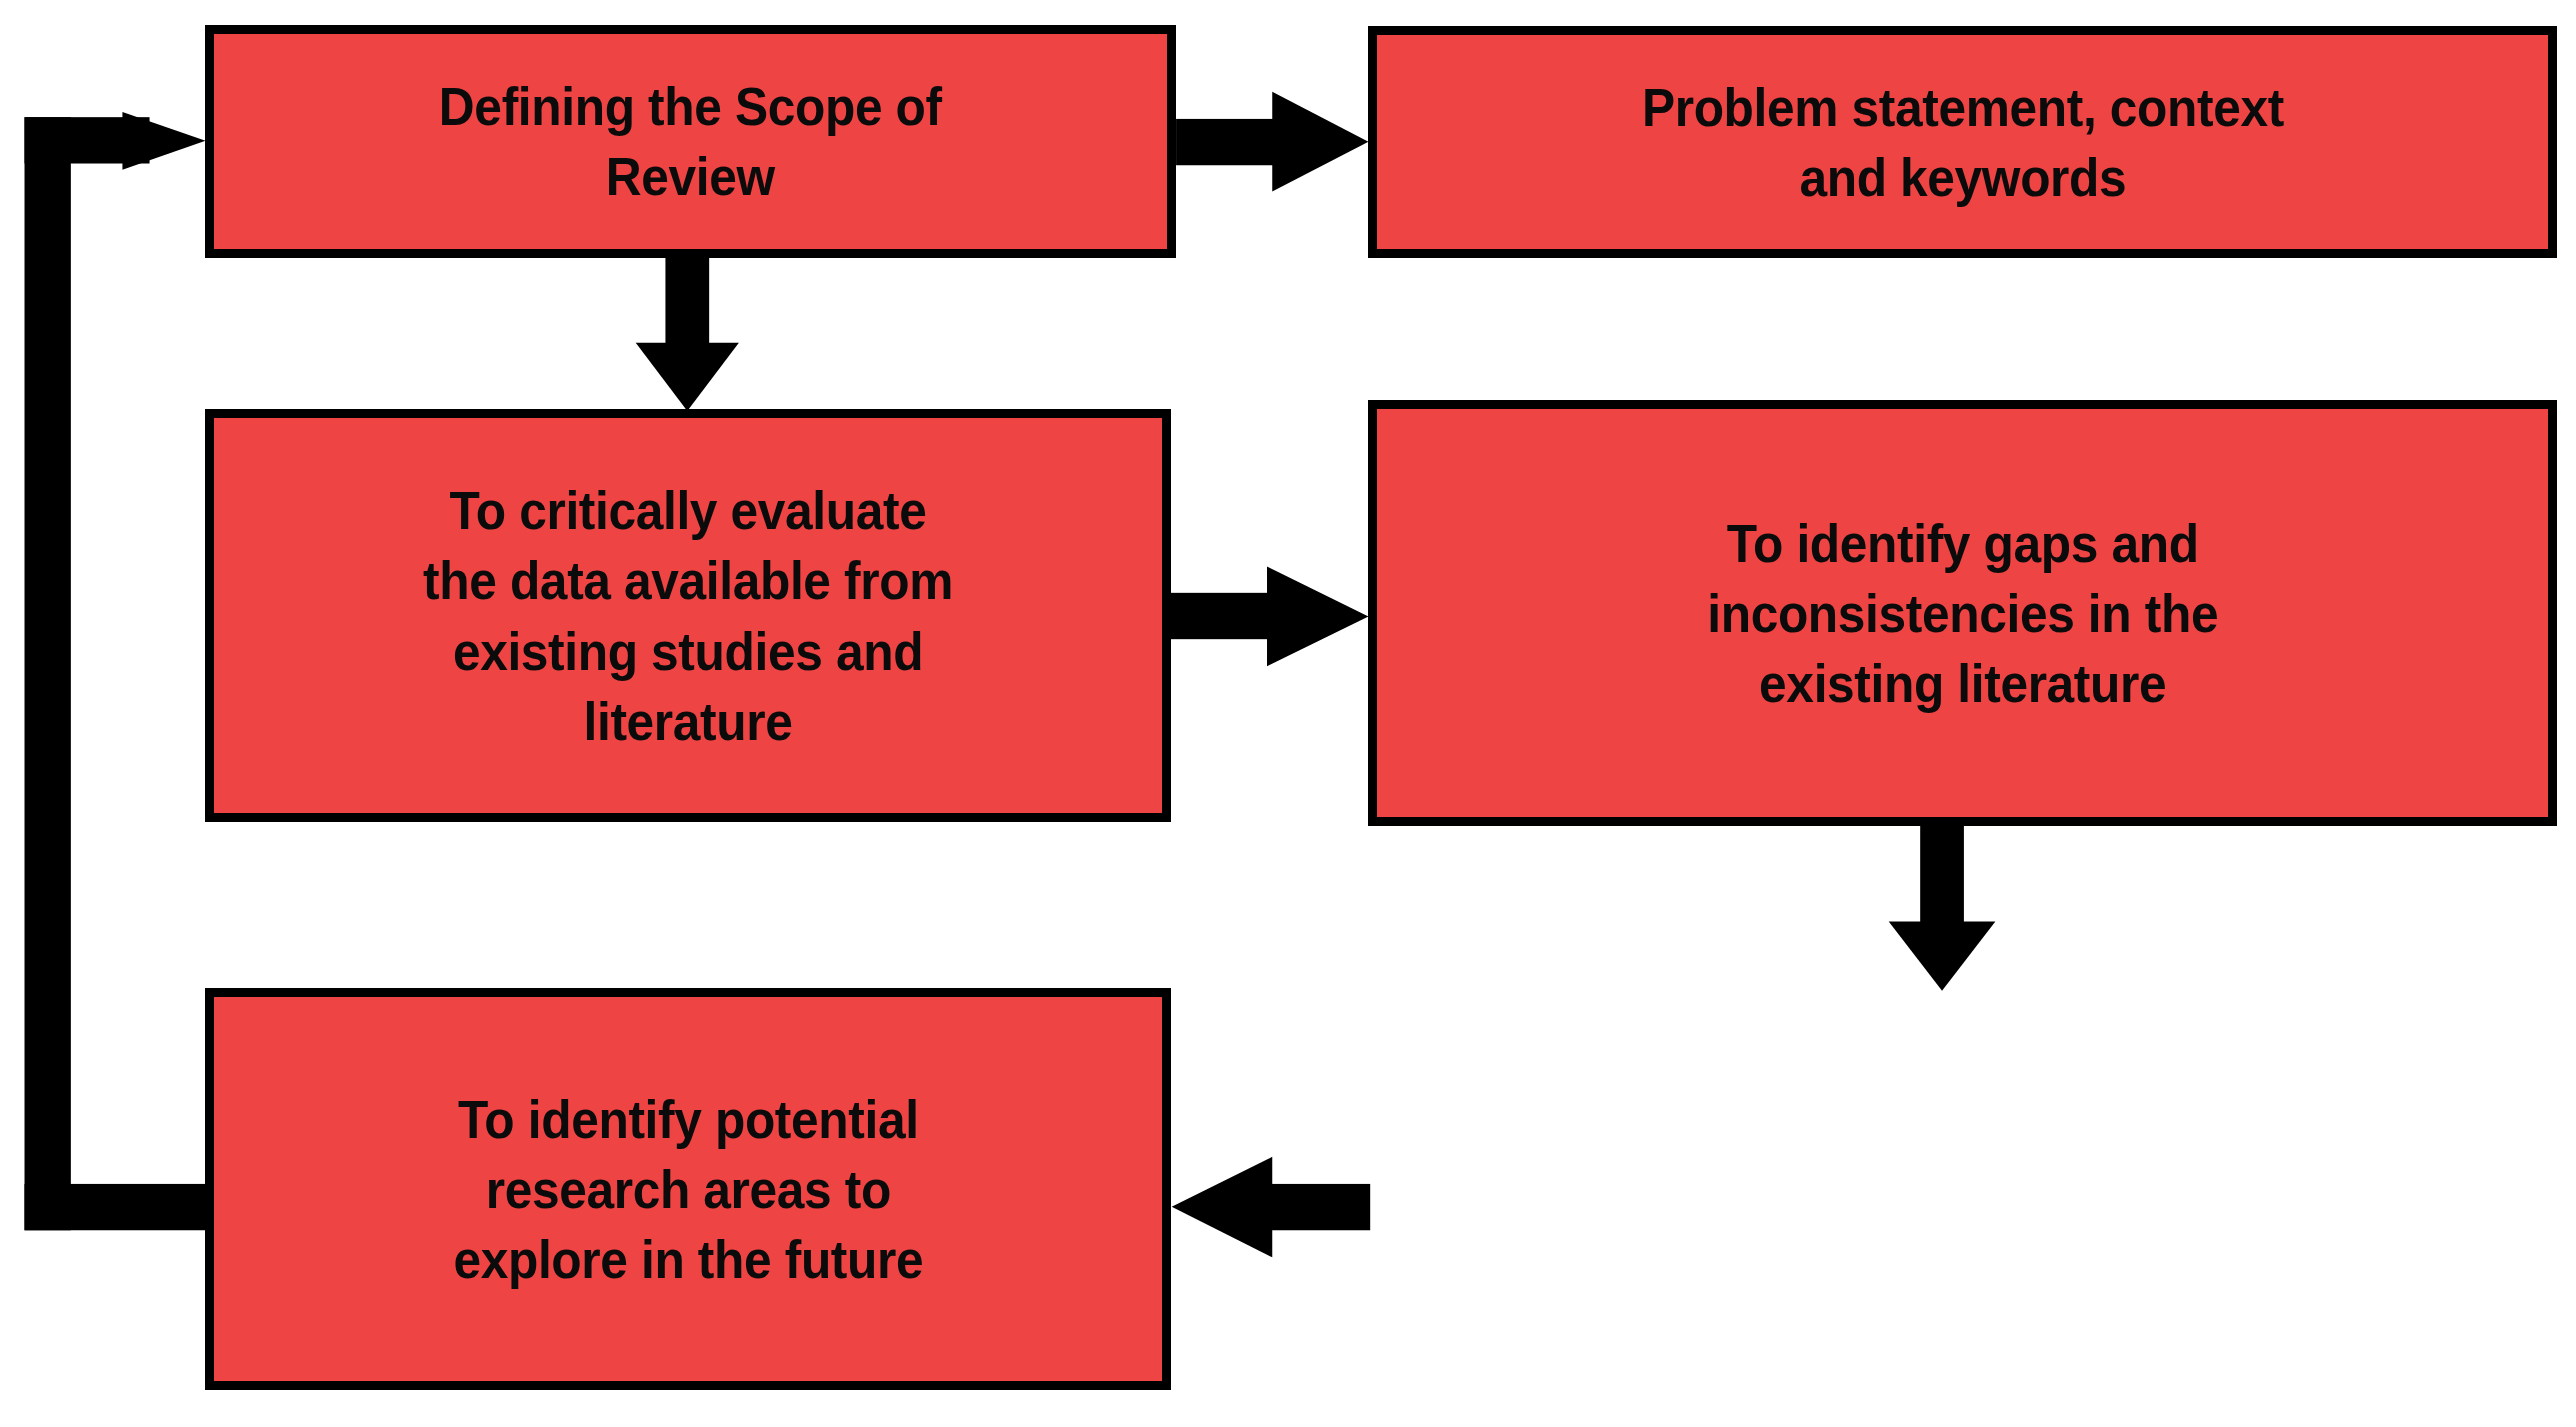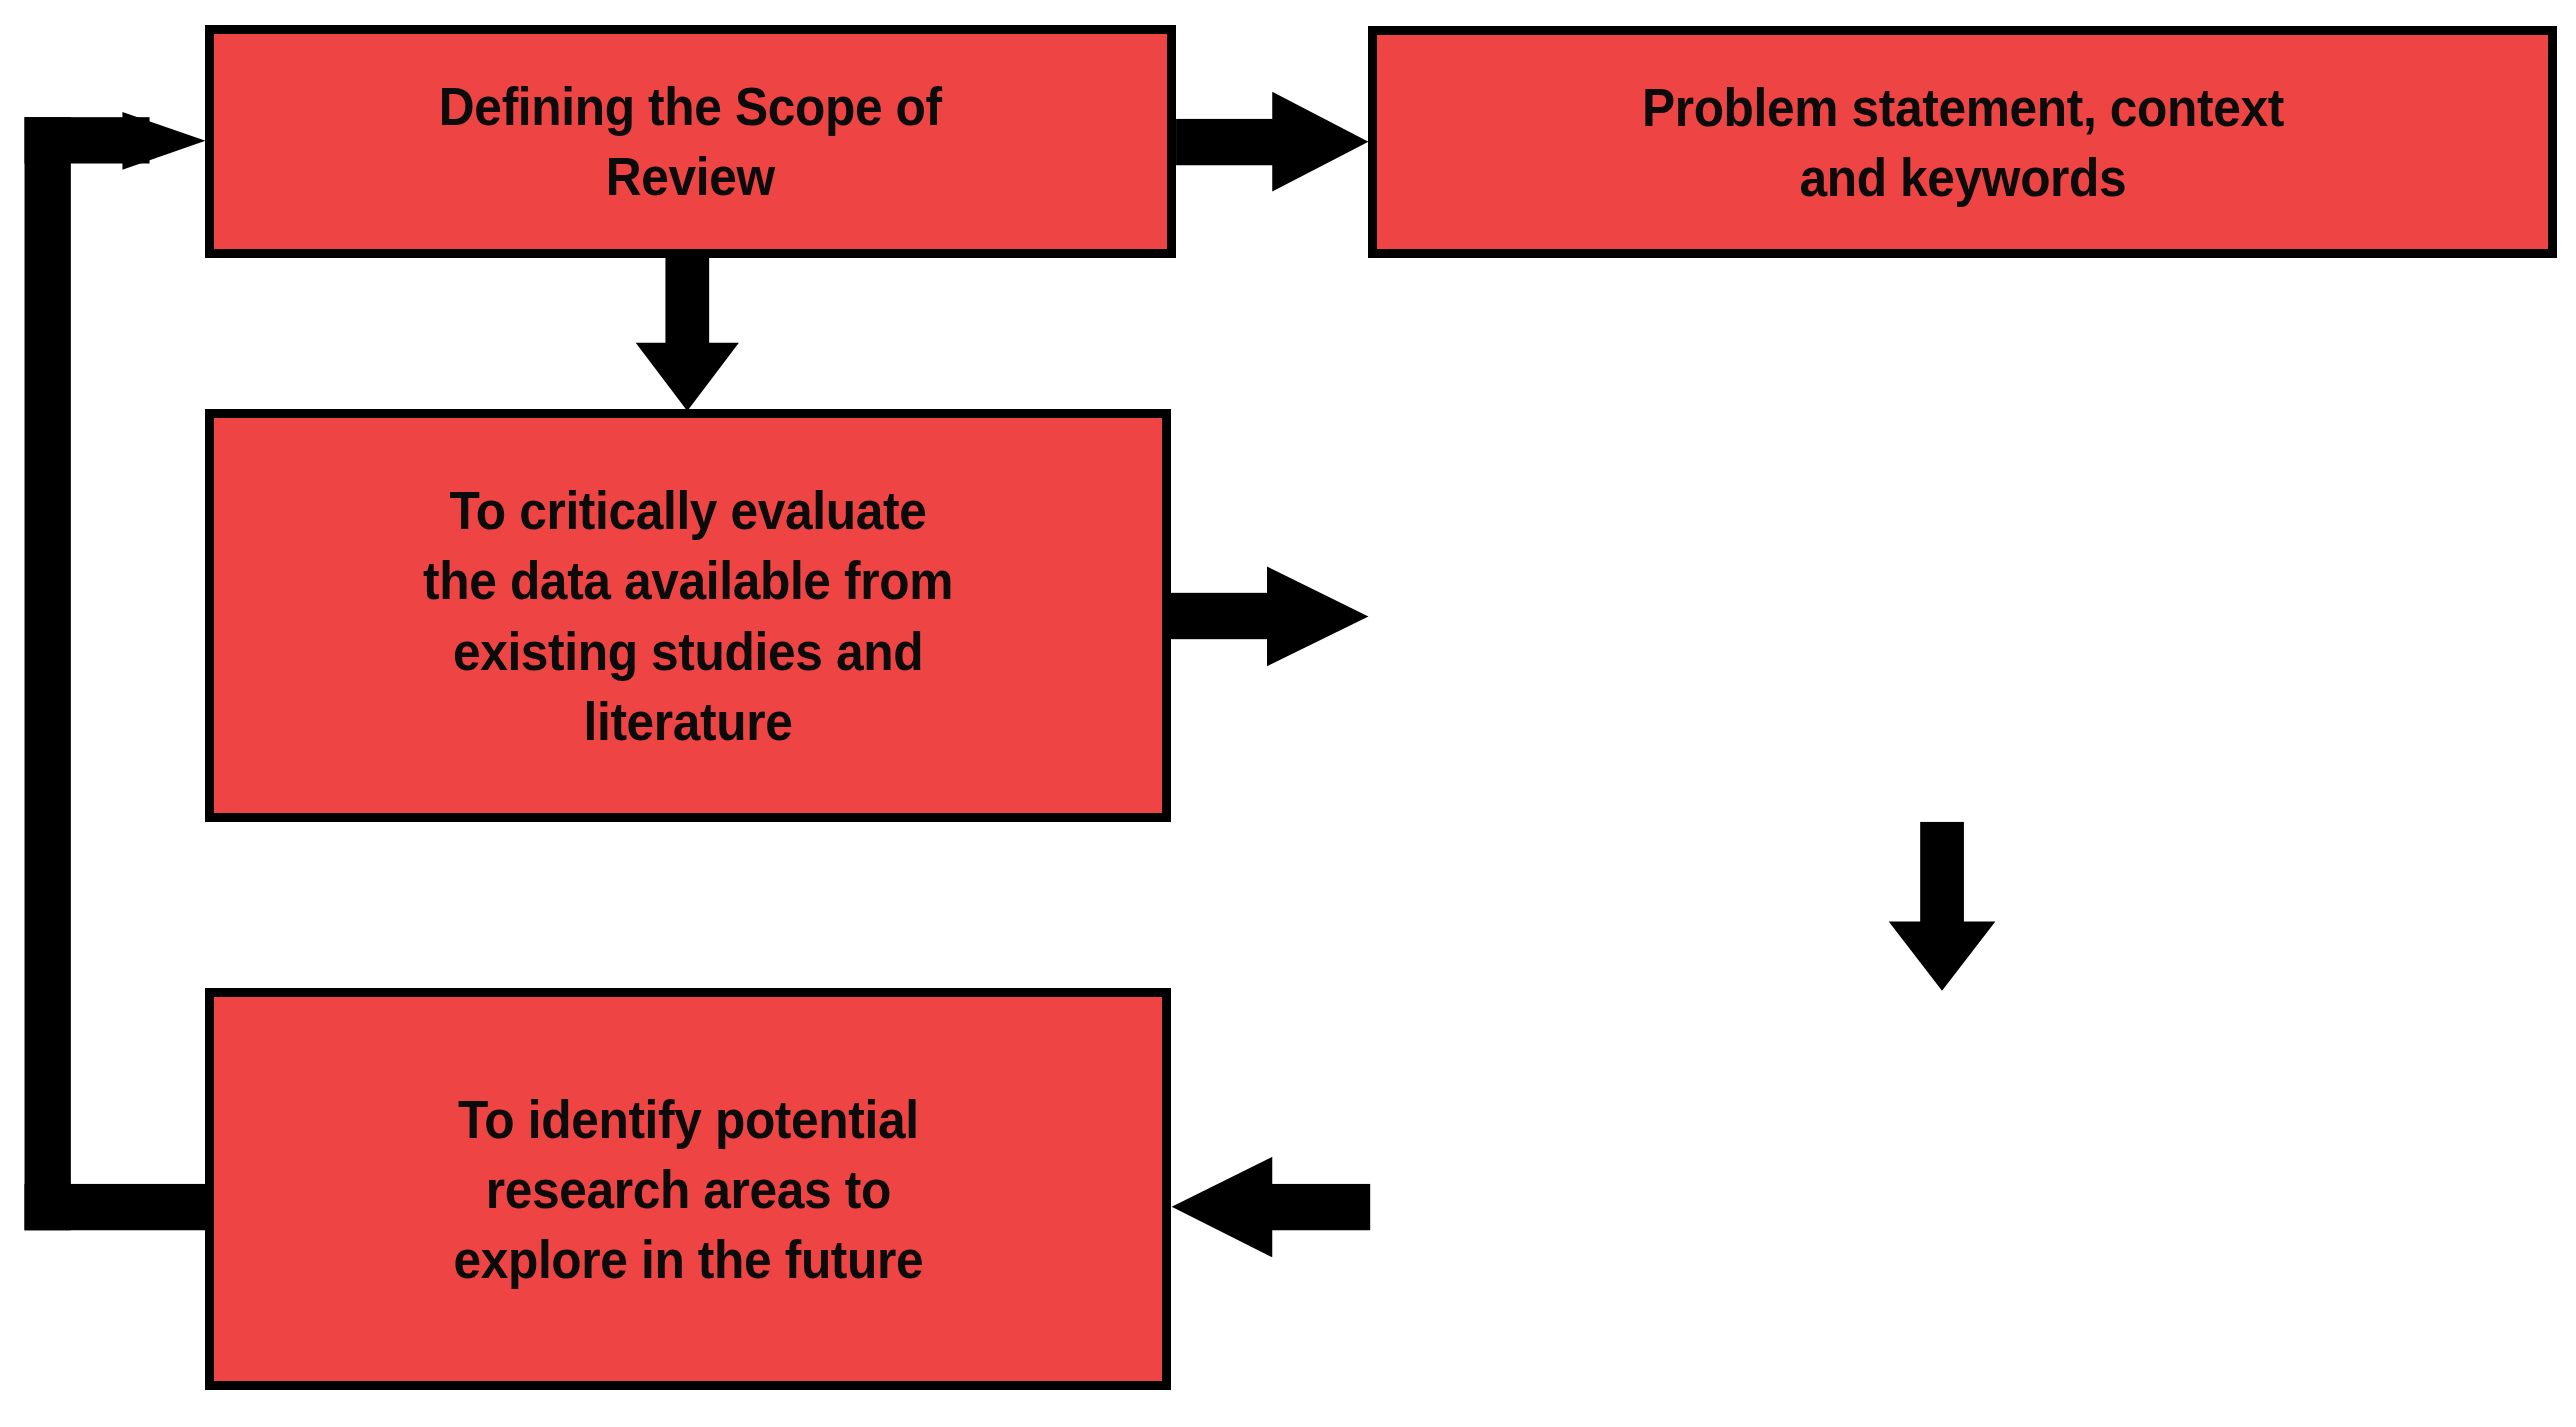--- a/index.html
+++ b/index.html
@@ -114,20 +114,25 @@
 and keywords</div>
   </div>
 
   <div class="node-box" id="box-evaluate">
     <div class="node-text">To critically evaluate
 the data available from
 existing studies and
 literature</div>
   </div>
 
+  <div class="node-box" id="box-gaps">
+    <div class="node-text">To identify gaps and
+inconsistencies in the
+existing literature</div>
+  </div>
 
   <div class="node-box" id="box-future">
     <div class="node-text">To identify potential
 research areas to
 explore in the future</div>
   </div>
 
 
 </div>
 

